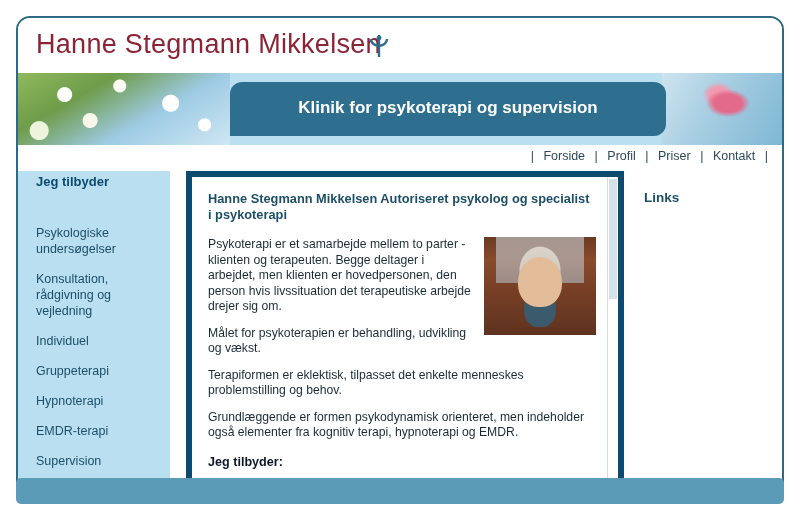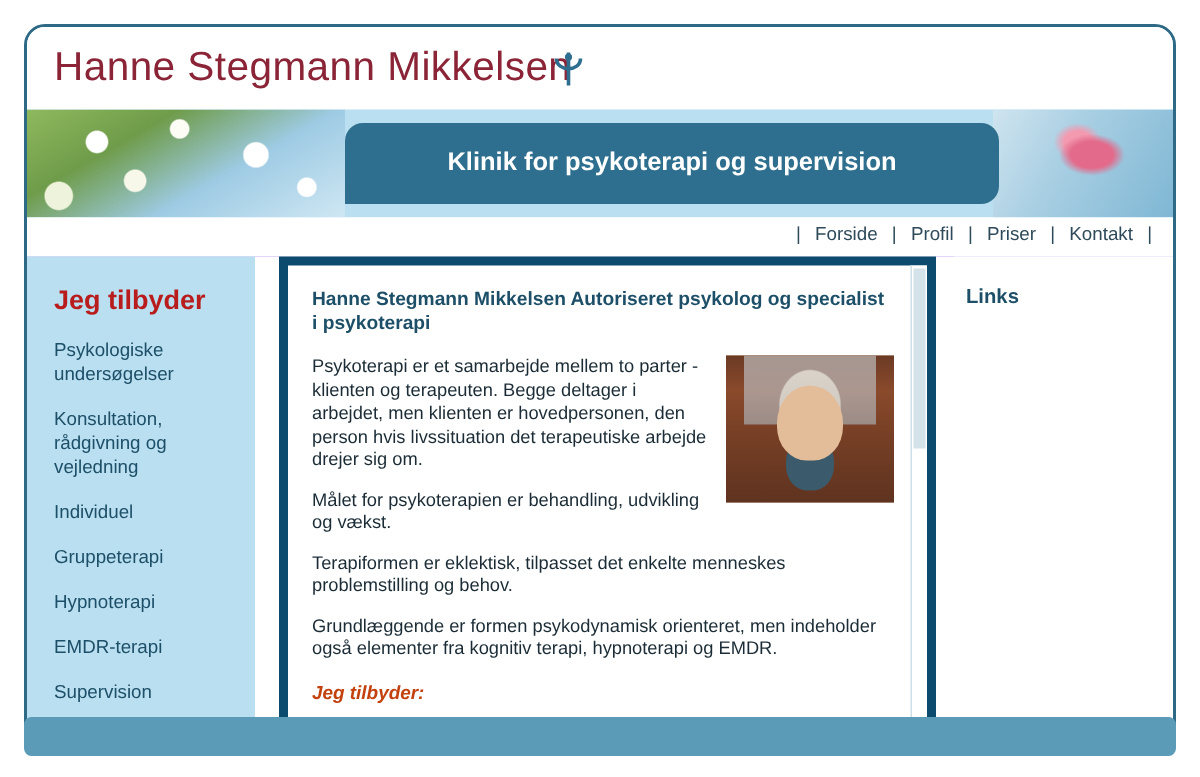--- a/index.html
+++ b/index.html
@@ -152,24 +152,24 @@
     position: absolute;
     left: 0;
     top: 0;
     width: 152px;
     bottom: 0;
     background: #b9dff0;
   }
   .left-heading {
     position: absolute;
     left: 18px;
-    top: 19px;
-    font-size: 18px;
-    font-weight: bold;
-    color: #b91c1c;
+    top: 3px;
+    font-size: 13px;
+    font-weight: bold;
+    color: #0c4a6e;
   }
   .left-menu {
     position: absolute;
     left: 18px;
     top: 54px;
     width: 126px;
   }
   .left-menu-item {
     display: block;
     color: #1d4f68;
@@ -246,23 +246,22 @@
   }
   .para {
     font-size: 12.2px;
     color: #1b2c36;
     line-height: 15.5px;
     margin: 0 0 11px 0;
   }
   .sub-head {
     font-size: 12.6px;
     font-weight: bold;
-    color: #c2410c;
+    color: #0f172a;
     margin: 14px 0 12px 0;
-    font-style: italic;
   }
   .bullet-line {
     font-size: 15px;
     font-weight: bold;
     color: #000000;
     line-height: 16px;
     margin: 0 0 14px 16px;
   }
   .scrollbar {
     position: absolute;

